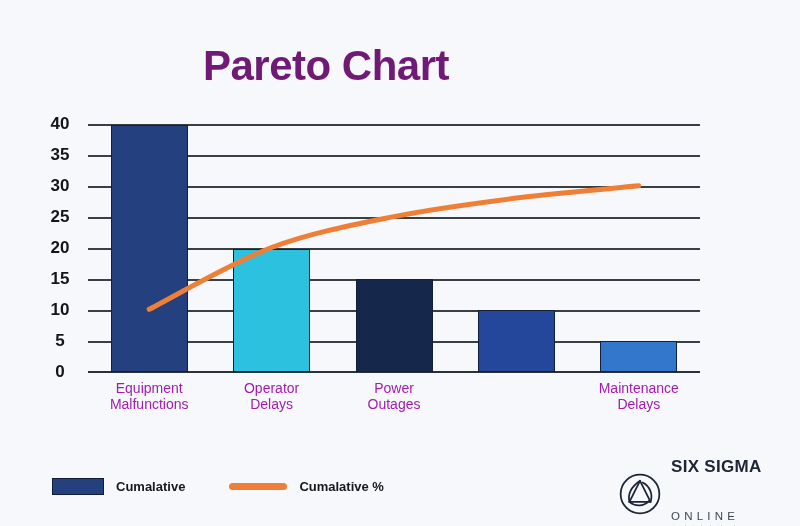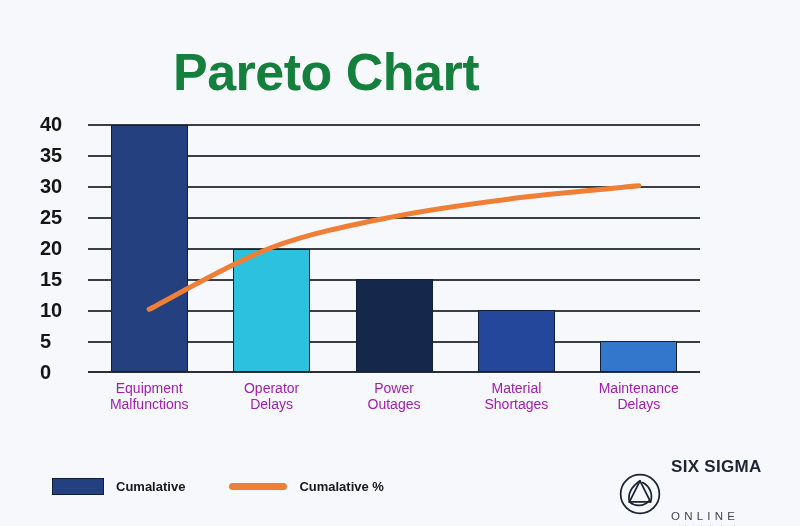--- a/index.html
+++ b/index.html
@@ -22,23 +22,23 @@
     background: #f7f8fc;
   }
 
   
   .chart-title {
     position: absolute;
     left: 0;
     top: 42px;
     width: 652px;
     text-align: center;
-    font-size: 52px;
-    font-weight: bold;
-    color: #15803d;
+    font-size: 42px;
+    font-weight: bold;
+    color: #701a75;
     letter-spacing: -0.5px;
   }
 
   
   .plot-wrap {
     position: absolute;
     left: 88px;
     top: 124px;
     width: 612px;
     height: 248px;
@@ -65,24 +65,24 @@
     position: absolute;
     left: 40px;
     top: 124px;
     width: 40px;
     height: 248px;
   }
   .y-label {
     position: absolute;
     right: 0;
     transform: translateY(-50%);
-    font-size: 20px;
+    font-size: 17px;
     font-weight: bold;
     color: #151515;
-    text-align: left;
+    text-align: center;
     width: 40px;
   }
 
   
   .bars {
     position: absolute;
     inset: 0;
   }
   .bar {
     position: absolute;
@@ -237,21 +237,20 @@
 
     <svg class="line-layer" id="line-layer" viewBox="0 0 612 248" preserveAspectRatio="none">
         <path d="M 61.2 185.3 C 80.8 175.4, 144.4 138.3, 183.6 123.5 C 222.8 108.7, 266.8 100.5, 306.0 92.6 C 345.2 84.7, 389.2 79.0, 428.4 74.1 C 467.6 69.2, 531.2 63.7, 550.8 61.8" fill="none" stroke="#ef7f36" stroke-width="5" stroke-linecap="round" stroke-linejoin="round"></path>
       </svg>
   </div>
 
   <div class="x-labels" id="x-labels">
       <div class="x-label" style="left: 61.2px;"><span>Equipment</span><br><span>Malfunctions</span></div>
       <div class="x-label" style="left: 183.6px;"><span>Operator</span><br><span>Delays</span></div>
       <div class="x-label" style="left: 306px;"><span>Power</span><br><span>Outages</span></div>
-      <div class="x-label" style="left: 428.4px;"><span>Material</span><br><span>Shortages</span></div>
       <div class="x-label" style="left: 550.8px;"><span>Maintenance</span><br><span>Delays</span></div>
     </div>
 
   <div class="legend">
     <div class="legend-item">
       <span class="legend-swatch-bar"></span>
       <span class="legend-text">Cumalative</span>
     </div>
     <div class="legend-item">
       <span class="legend-swatch-line"></span>

